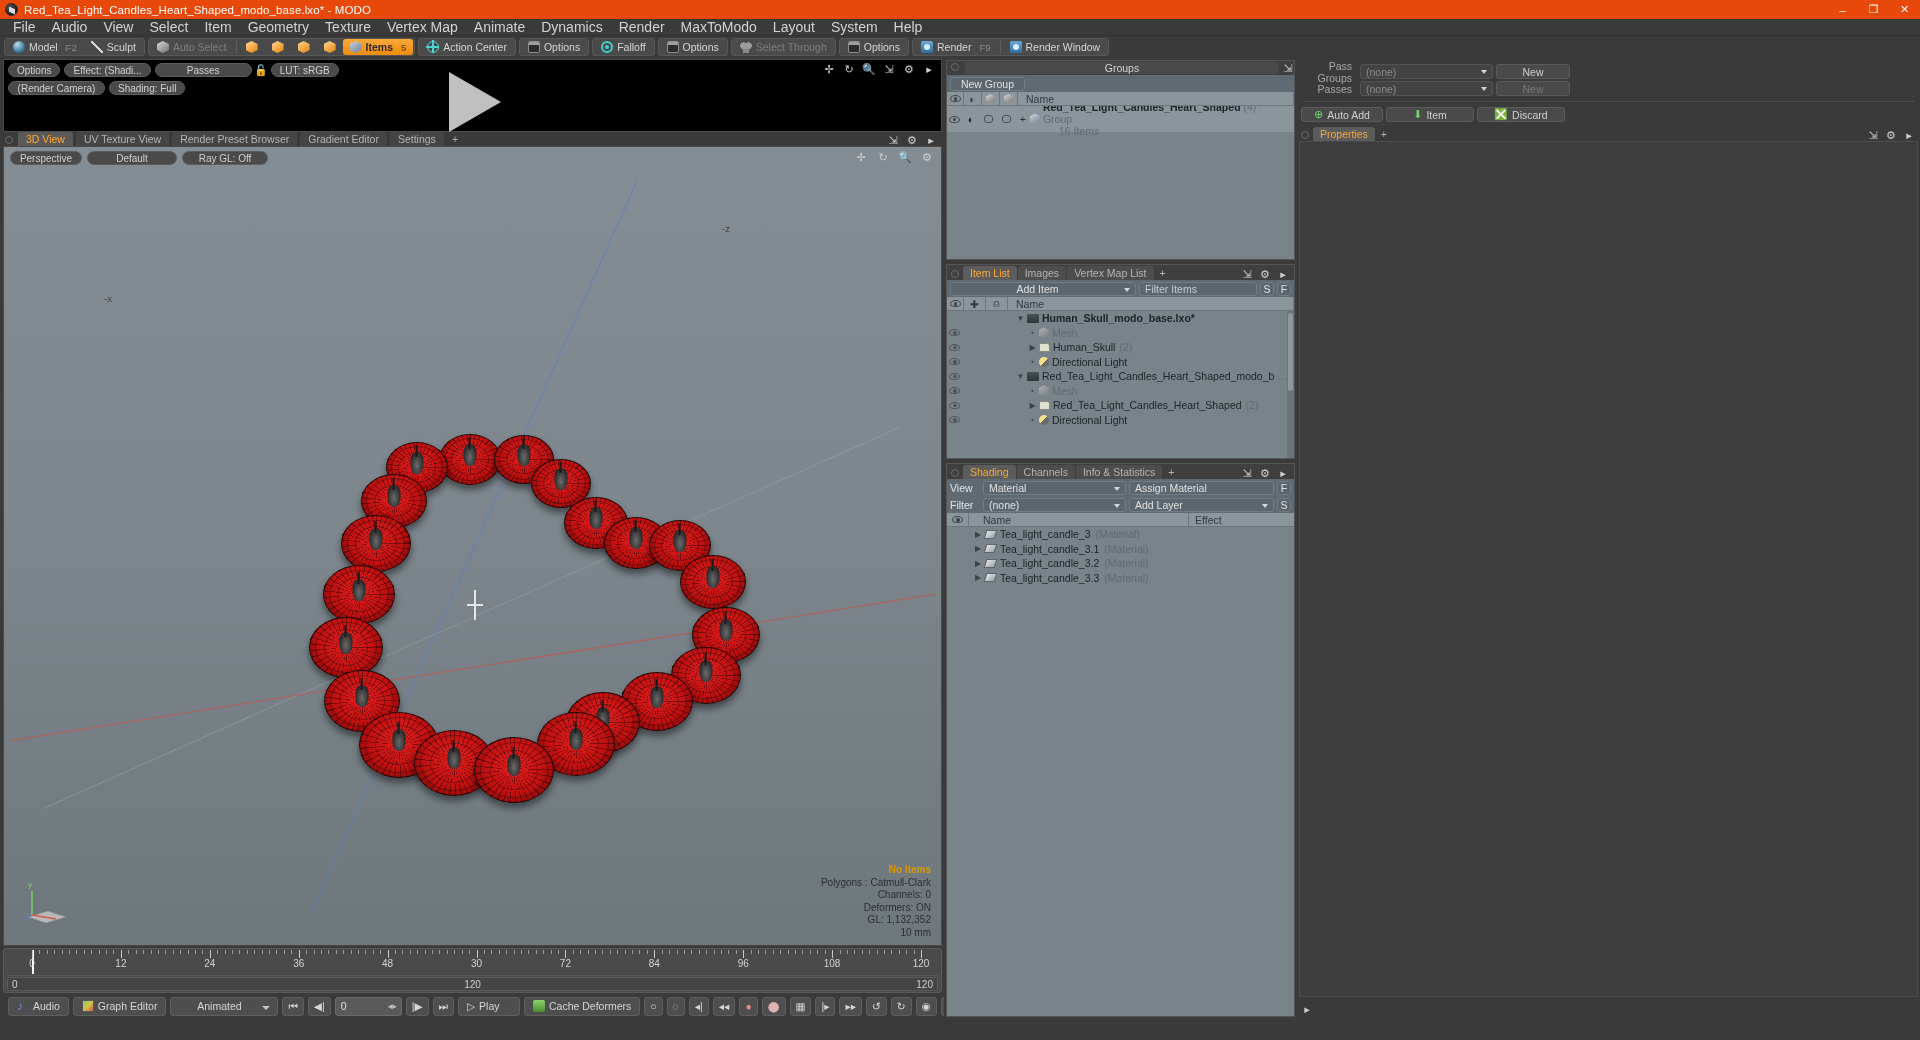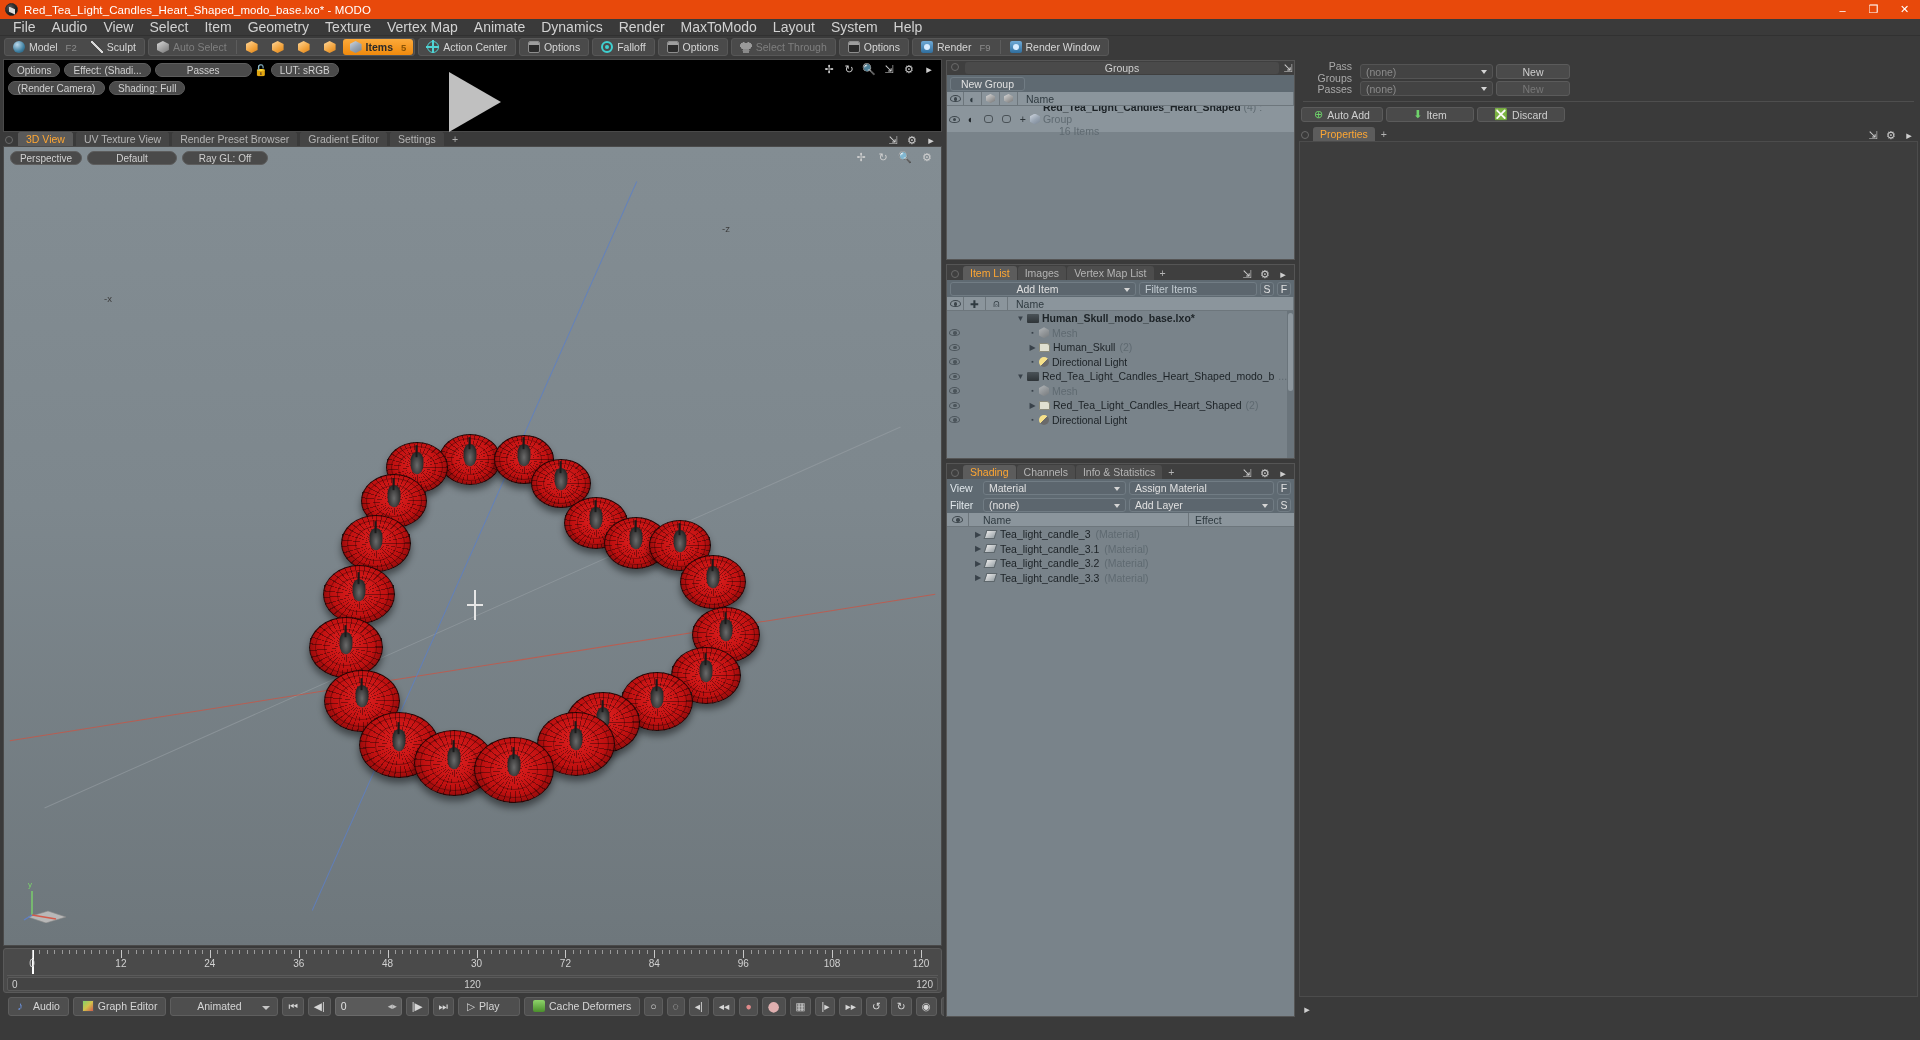--- a/index.html
+++ b/index.html
@@ -534,20 +534,28 @@
         </div>
 
       <svg class="gizmo" viewBox="0 0 50 50">
         <polygon points="6,44 26,38 44,44 24,50" fill="#b8b8b8" stroke="#888" stroke-width=".6"></polygon>
         <line x1="10" y1="42" x2="10" y2="18" stroke="#7bd36b" stroke-width="1.4"></line>
         <line x1="10" y1="42" x2="34" y2="46" stroke="#d35b4b" stroke-width="1.4"></line>
         <line x1="10" y1="42" x2="2" y2="47" stroke="#5d7fc6" stroke-width="1.4"></line>
         <text x="6" y="14" fill="#7bd36b" font-size="8" font-family="Liberation Sans, sans-serif">y</text>
       </svg>
 
+      <div class="vp-stats">
+        <div class="hl">No Items</div>
+        <div>Polygons : Catmull-Clark</div>
+        <div>Channels: 0</div>
+        <div>Deformers: ON</div>
+        <div>GL: 1,132,352</div>
+        <div>10 mm</div>
+      </div>
     </div>
 
     <div class="timeline">
       <div class="ruler" id="ruler">
         <div class="playhead"></div>
       <div class="tick tickmaj" style="left: 25px;"></div>
           <div class="tick" style="left: 32.4083px;"></div>
           <div class="tick" style="left: 39.8167px;"></div>
           <div class="tick" style="left: 47.225px;"></div>
           <div class="tick" style="left: 54.6333px;"></div>

